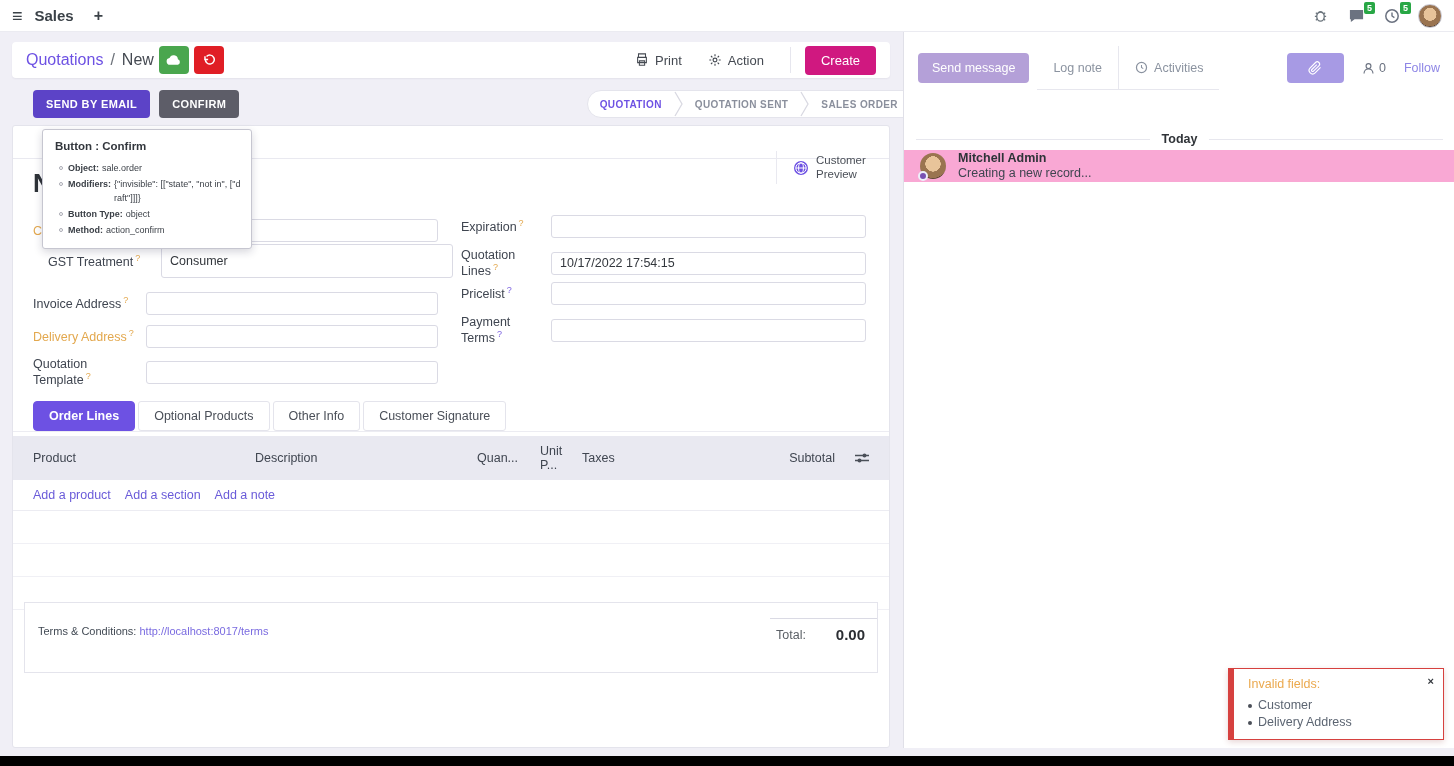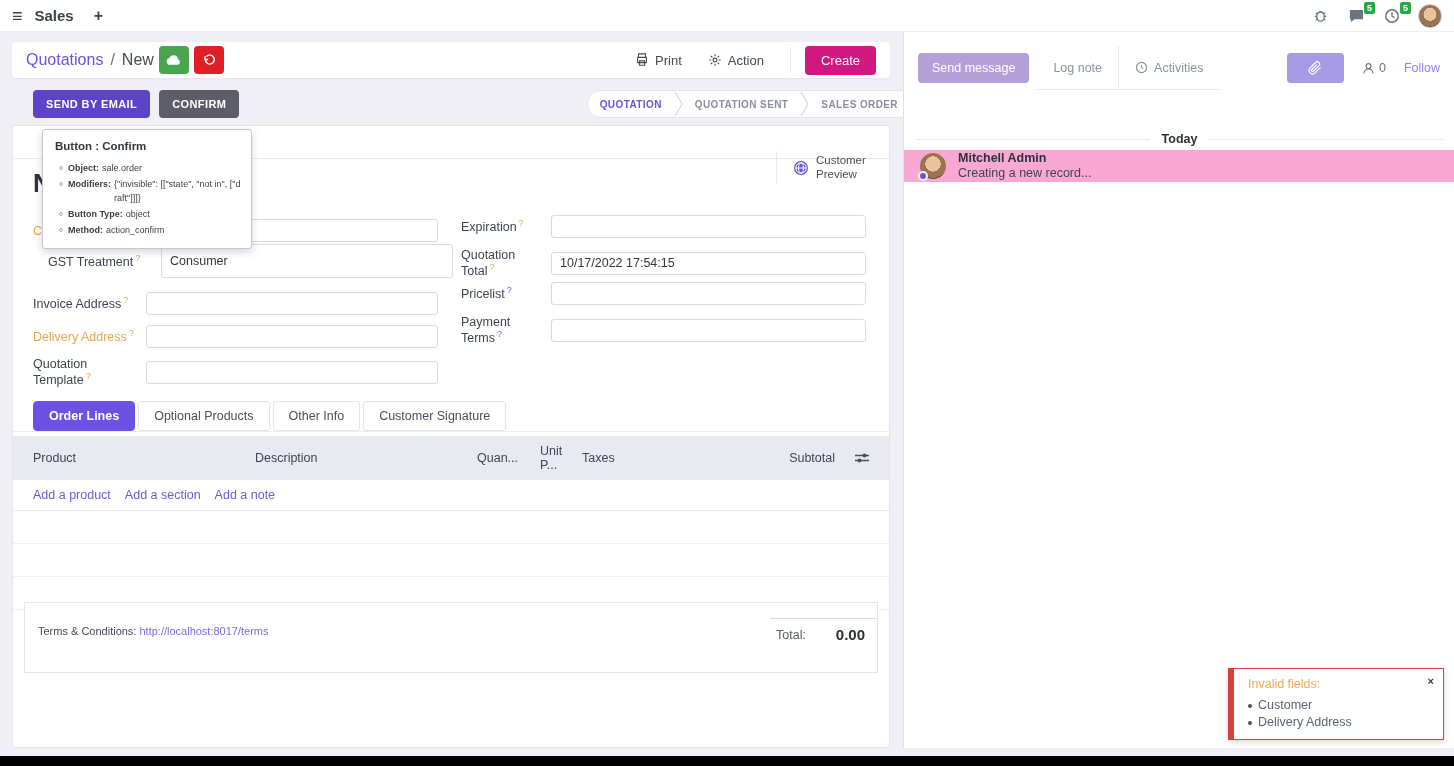--- a/index.html
+++ b/index.html
@@ -283,21 +283,21 @@
     <div class="frow" style="left:448px; top:89px;">
       <span class="flabel lbl-r"><span>Expiration</span><sup class="q q-o">?</sup></span>
       <input class="finput inp-r" value="" style="">
     </div>
 
     <div class="frow" style="left:20px; top:231px;">
       <span class="flabel lbl-l"><span>Quotation Template</span><sup class="q q-o">?</sup></span>
       <input class="finput inp-l" value="" style="">
     </div>
     <div class="frow" style="left:448px; top:122px;">
-      <span class="flabel lbl-r"><span>Quotation Total</span><sup class="q q-o">?</sup></span>
+      <span class="flabel lbl-r"><span>Quotation Lines</span><sup class="q q-o">?</sup></span>
       <input class="finput inp-r" value="10/17/2022 17:54:15" style="">
     </div>
     <div class="frow" style="left:448px; top:156px;">
       <span class="flabel lbl-r"><span>Pricelist</span><sup class="q q-p">?</sup></span>
       <input class="finput inp-r" value="" style="">
     </div>
     <div class="frow" style="left:448px; top:189px;">
       <span class="flabel lbl-r"><span>Payment Terms</span><sup class="q q-p">?</sup></span>
       <input class="finput inp-r" value="" style="">
     </div>

